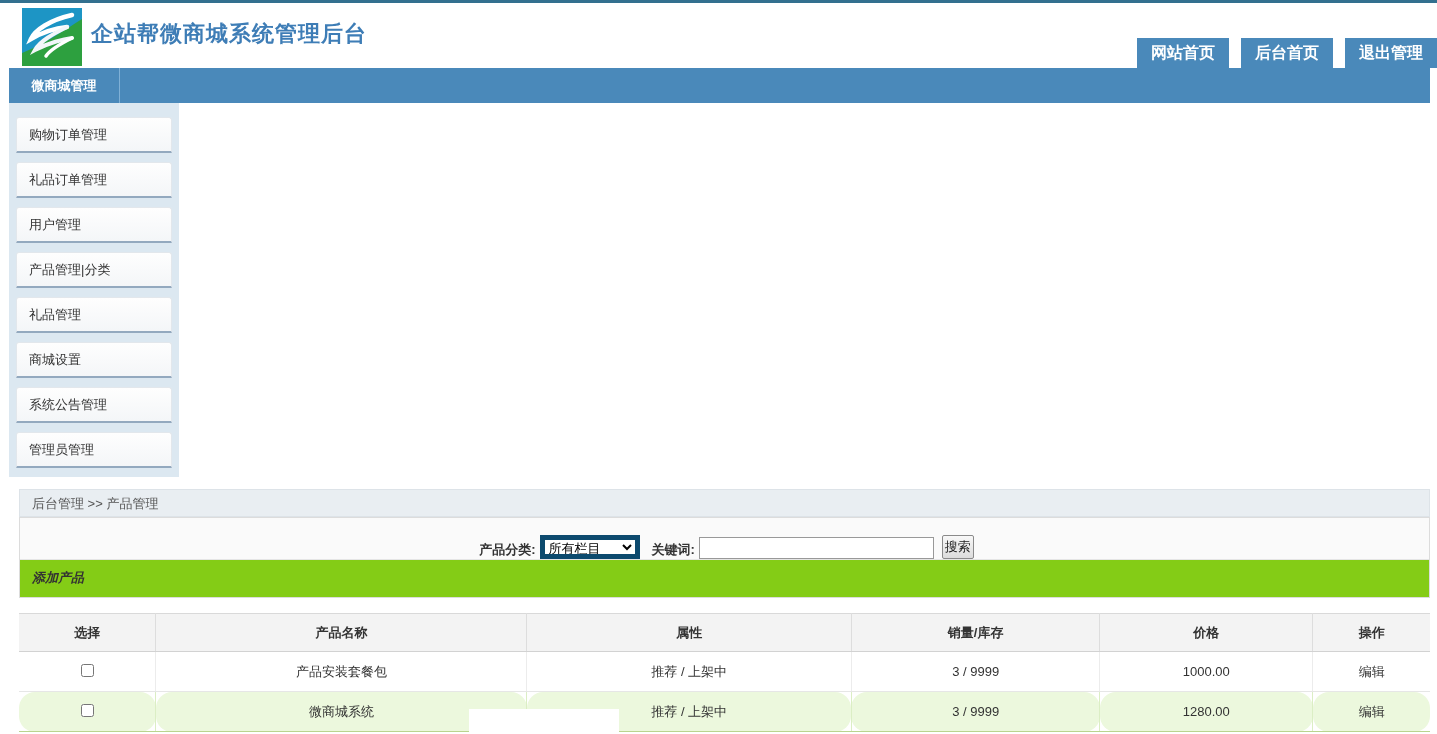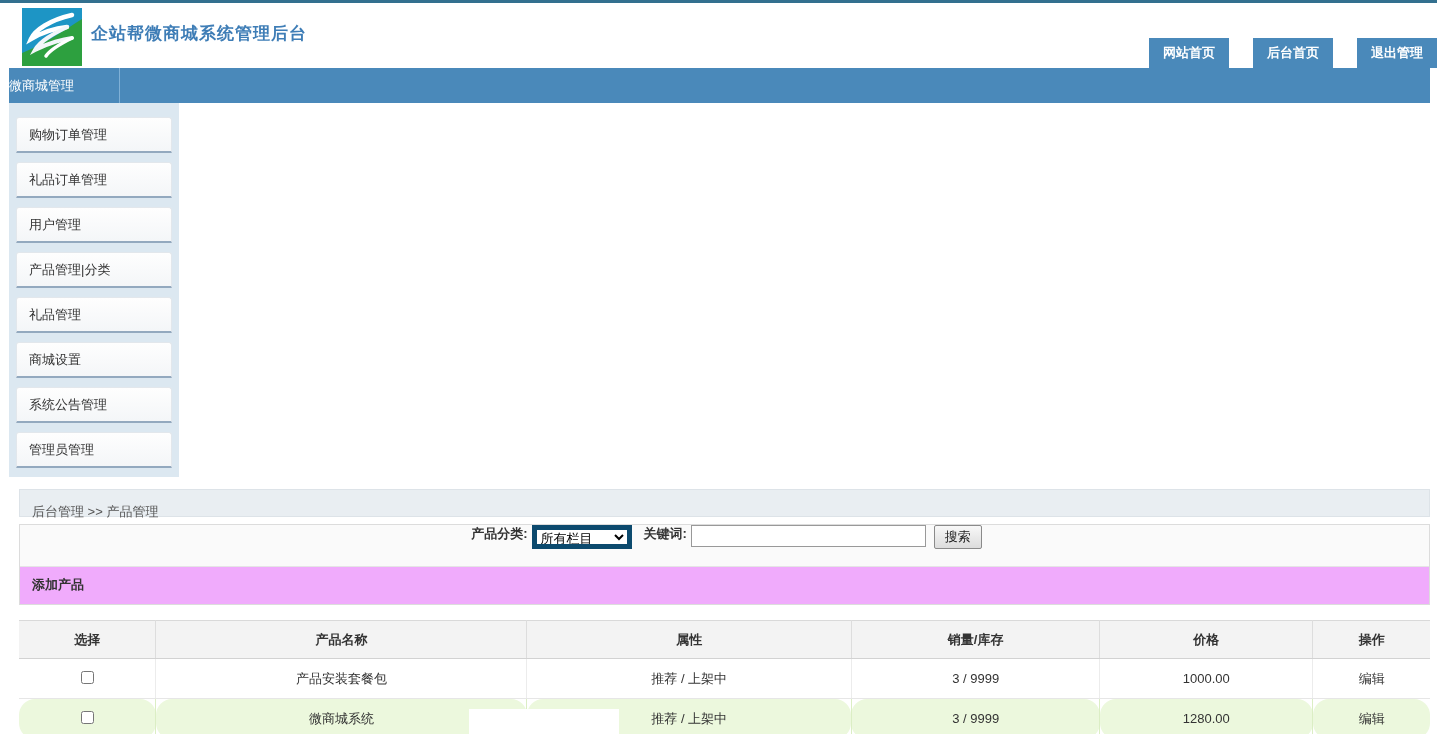--- a/index.html
+++ b/index.html
@@ -4,57 +4,57 @@
 <style>
   * { margin:0; padding:0; box-sizing:border-box; }
   html,body { width:1437px; height:734px; background:#fff;
     font-family:"Liberation Sans","DejaVu Sans",sans-serif; color:#333; font-size:13px; }
   .topline { height:3px; background:#33708f; }
   .page { margin:0 7px 0 9px; position:relative; }
 
   
   .header { height:65px; position:relative; background:#fff; }
   .logo { position:absolute; left:13px; top:5px; width:60px; height:58px; }
-  .title { position:absolute; left:82px; top:0; line-height:62px; font-size:17px;
+  .title { position:absolute; left:82px; top:0; line-height:62px; font-size:22px;
     font-weight:bold; color:#3e7db6; letter-spacing:1px; }
   .topbtns { position:absolute; right:-7px; bottom:0; display:flex; }
-  .topbtn { height:30px; line-height:30px; padding:0 14px; margin-left:24px;
-    background:#4a89ba; color:#fff; font-weight:bold; font-size:13px; cursor:pointer;
+  .topbtn { height:30px; line-height:30px; padding:0 14px; margin-left:12px;
+    background:#4a89ba; color:#fff; font-weight:bold; font-size:16px; cursor:pointer;
     white-space:nowrap; }
 
   
   .navbar { height:35px; background:#4a89ba; display:flex; align-items:stretch; }
-  .navtab { width:110px; line-height:35px; color:#fff;
-    font-weight:normal; font-size:13px; cursor:pointer; }
+  .navtab { width:110px; text-align:center; line-height:35px; color:#fff;
+    font-weight:bold; font-size:13px; cursor:pointer; }
   .navsep { width:1px; background:#7fb0d6; }
 
   
   .contentrow { display:flex; height:622px; border-bottom:2px solid #ced4d9;flex-direction:column; }
   .sidebar { width:170px; background:#dce8f1; padding-top:14px; }
   .sideitem { margin:0 7px 9px 7px; height:36px; line-height:34px; padding-left:12px;
     background:linear-gradient(#fefefe,#f4f6f8); border:1px solid #e2e7ec;
     border-bottom:2px solid #93a9bf; border-radius:3px 3px 0 0; color:#333;
     font-size:13px; cursor:pointer; }
   .main { flex:1; background:#fff; position:relative; padding:12px 0 0 10px; }
 
   .breadcrumb { height:28px; line-height:28px; background:#e9eef2;
-    border:1px solid #dde3e8; padding:8px 12px; color:#555; margin-bottom:7px; }
+    border:1px solid #dde3e8; padding:0 12px; color:#555; margin-bottom:0; }
 
   .panel { border:1px solid #dcdcdc; margin-bottom:15px; }
   .filterrow { height:42px; background:#fafafa; border-bottom:1px solid #e5e5e5;
-    display:flex; align-items:flex-start; justify-content:center; }
+    display:flex; align-items:flex-end; justify-content:center; }
   .filterrow label { font-weight:bold; margin:0 4px; }
   .filterrow select { width:100px; height:24px; border:5px solid #0c4a6e; background:#fff;
     font-size:13px; margin-right:8px; }
   .filterrow input[type=text] { width:235px; height:22px; border:1px solid #999;
     margin-right:8px; padding:0 4px; font-size:13px; }
   .btn { border:1px solid #8a8a8a; background:linear-gradient(#f8f8f8,#dcdcdc);
-    border-radius:2px; font-size:13px; padding:2px 10px; cursor:pointer; color:#222; }
-  .addrow { height:37px; line-height:36px; padding-left:12px; background:#f0abfc;
-    font-weight:bold; cursor:pointer; }
+    border-radius:2px; font-size:13px; padding:2px 2px; cursor:pointer; color:#222; }
+  .addrow { height:37px; line-height:36px; padding-left:12px; background:#84cc16;
+    font-weight:bold; cursor:pointer;font-style:italic; }
 
   table.products { width:100%; border-collapse:collapse; }
   table.products th { height:38px; background:#f3f3f3; border-top:1px solid #d9d9d9;
     border-bottom:1px solid #d2d2d2; border-right:1px solid #dddddd;
     font-weight:bold; font-size:13px; }
   table.products th:last-child { border-right:none; }
   table.products td { height:40px; text-align:center; border-bottom:1px solid #e6e6e6;
     border-right:1px solid #ececec; font-size:13px; }
   table.products td:last-child { border-right:none; }
   tr.hl td { background:#ecf8dd; border-bottom:1px solid #b9d48e; border-right:1px solid #dbeec4;border-radius:16px; }

